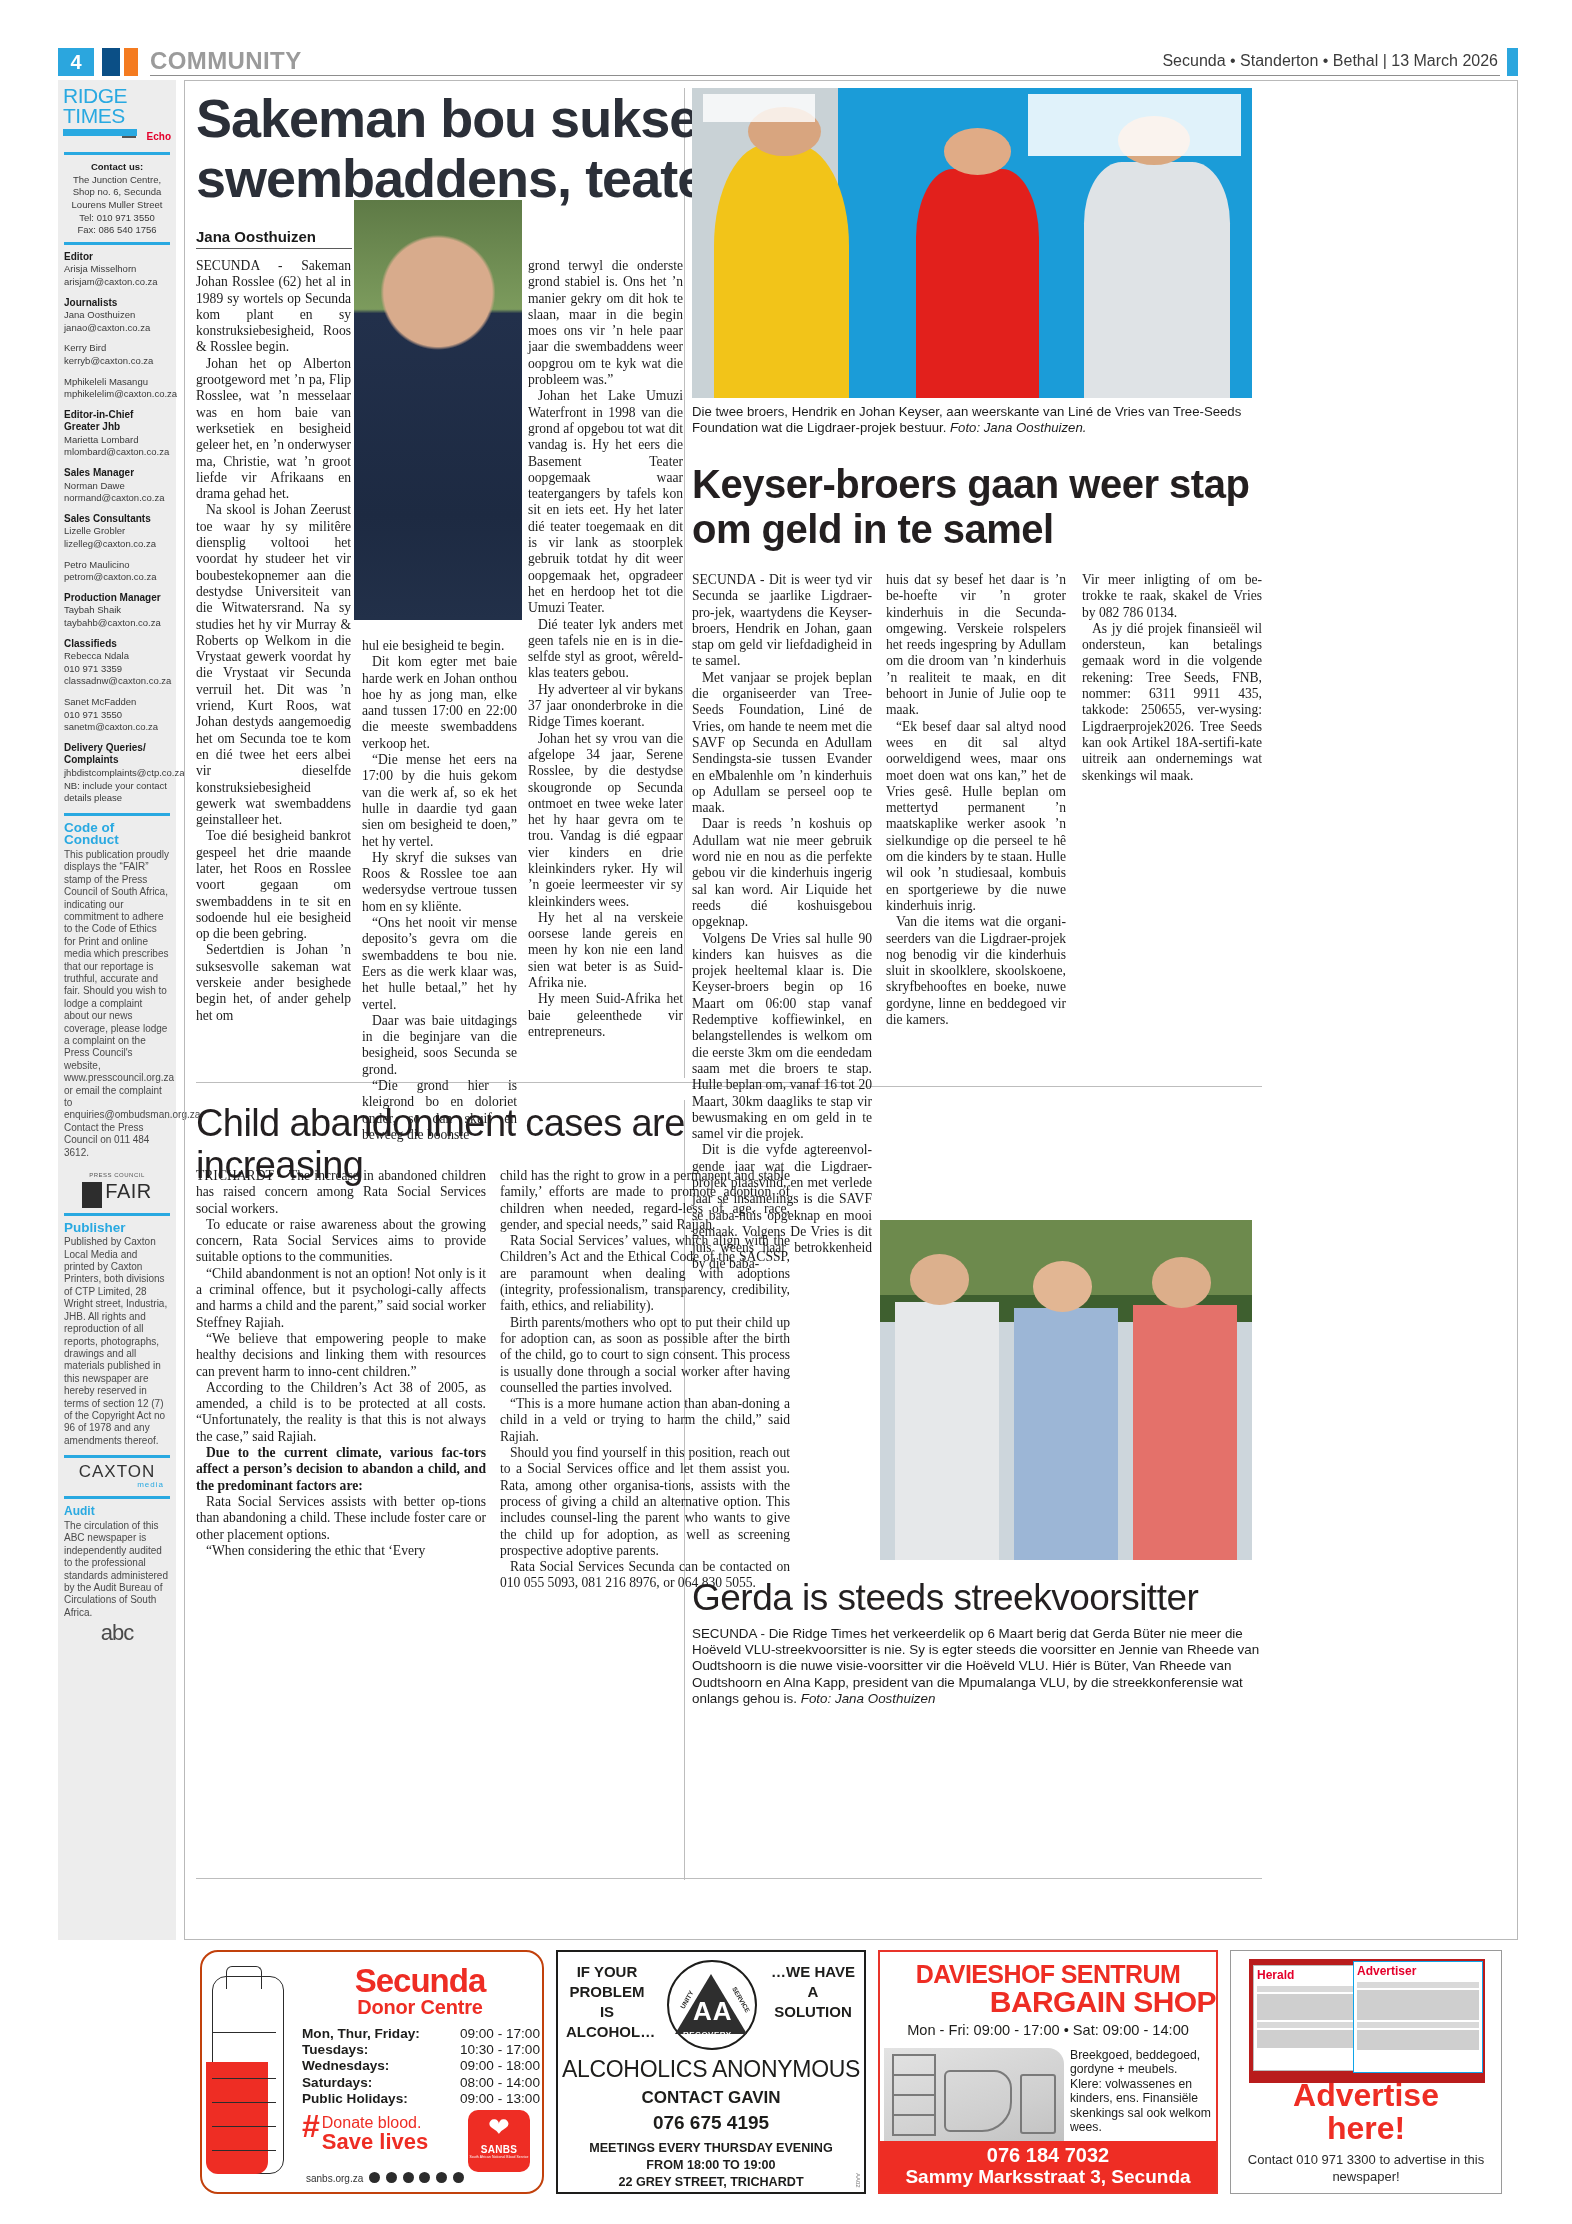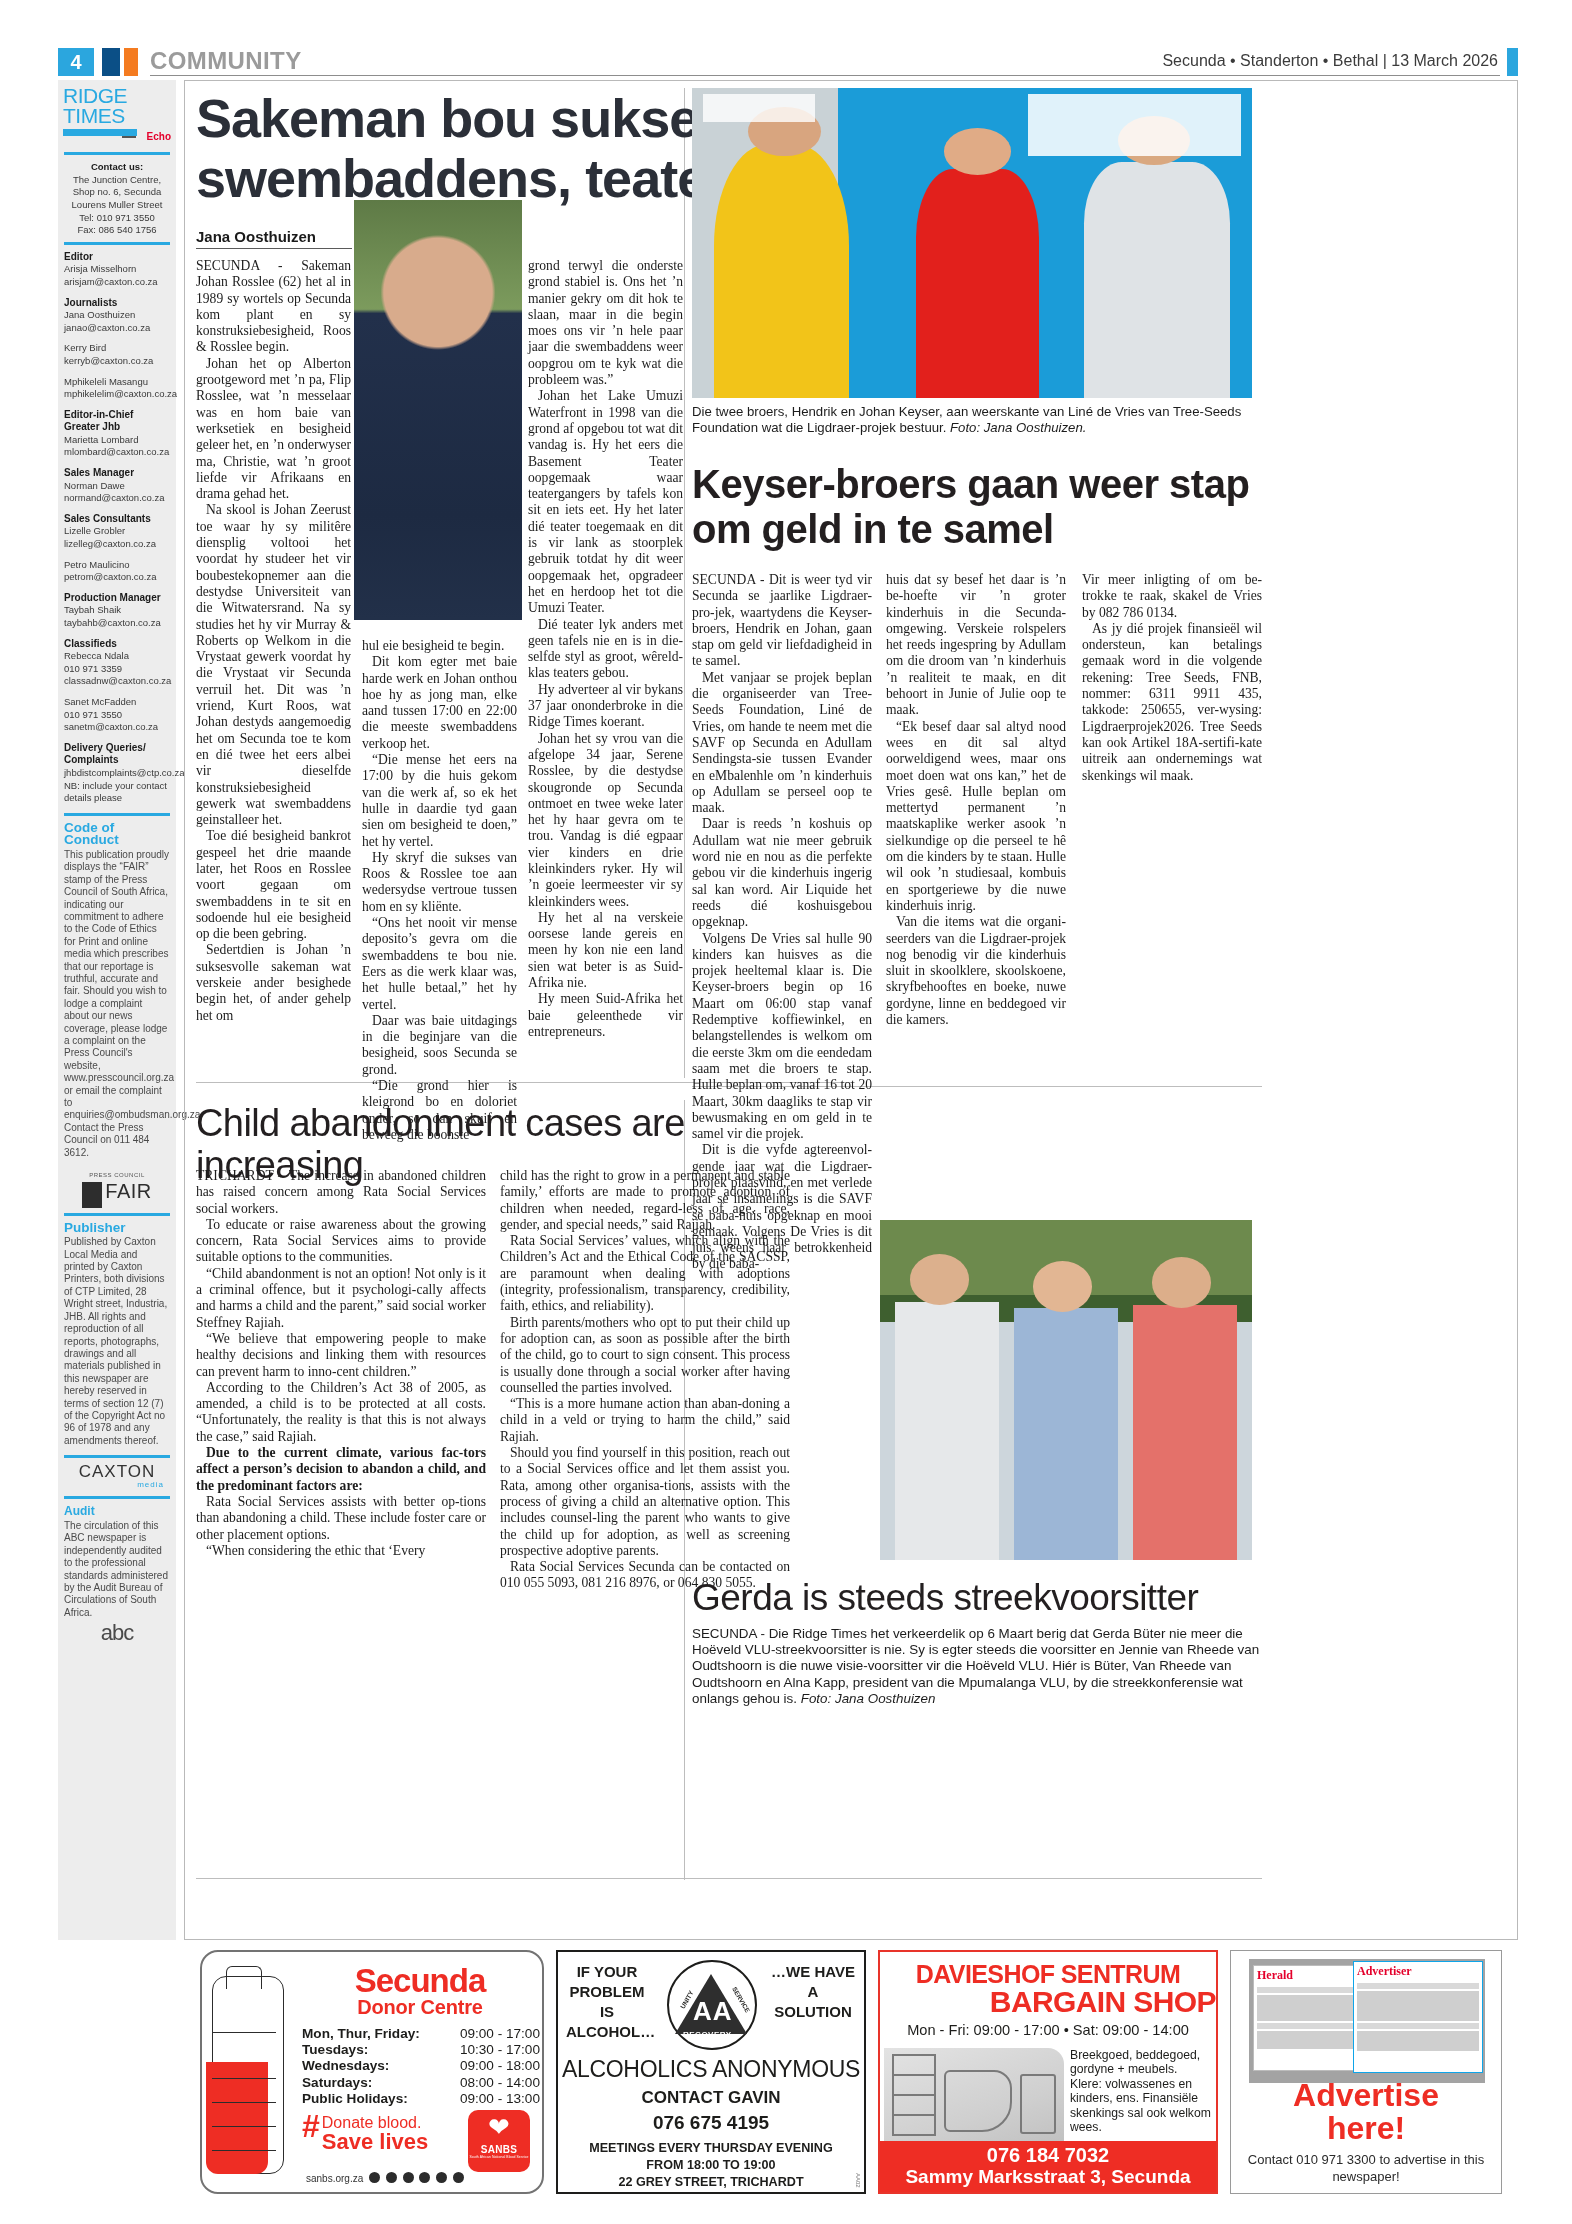--- a/index.html
+++ b/index.html
@@ -102,21 +102,21 @@
   .hl-gerda{position:absolute;left:692px;top:1578px;width:575px;
     font-size:37px;line-height:40px;color:#231f20;letter-spacing:-0.5px;}
   #gerdatxt{left:692px;top:1626px;width:570px;font-family:"Liberation Sans",sans-serif;
     font-size:13.4px;line-height:16.2px;color:#1c1c1c;}
 
   
   .adstrip{position:absolute;left:184px;top:1950px;width:1334px;height:248px;}
   .ad{position:absolute;box-sizing:border-box;background:#fff;}
 
   
-  #adSanbs{left:16px;top:0;width:344px;height:244px;border:2px solid #737373;border-radius:18px;overflow:hidden;}
+  #adSanbs{left:16px;top:0;width:344px;height:244px;border:2px solid #c2410c;border-radius:18px;overflow:hidden;}
   .sanbs-bagwrap{position:absolute;left:4px;top:14px;width:92px;height:218px;}
   .bag-outline{position:absolute;left:6px;top:10px;width:70px;height:196px;border:1.6px solid #2c2c2c;border-radius:14px;}
   .bag-fill{position:absolute;left:0px;top:96px;width:62px;height:112px;background:#ee2d24;border-radius:0 0 12px 12px;}
   .bag-top{position:absolute;left:20px;top:0px;width:34px;height:22px;border:1.6px solid #2c2c2c;border-radius:6px 6px 0 0;border-bottom:none;}
   .bag-line{position:absolute;height:1.4px;background:#2c2c2c;}
   .sanbs-title{position:absolute;left:96px;top:12px;width:244px;text-align:center;}
   .sanbs-title .s1{font-size:33px;font-weight:bold;color:#ee2d24;letter-spacing:-1px;line-height:33px;}
   .sanbs-title .s2{font-size:20px;font-weight:bold;color:#ee2d24;letter-spacing:-0.2px;line-height:21px;}
   .sanbs-hours{position:absolute;left:100px;top:74px;width:238px;font-size:13.6px;line-height:16.2px;color:#1d1d1b;}
   .sanbs-hours .row{display:flex;justify-content:space-between;gap:8px;}
@@ -159,21 +159,21 @@
   .dav-shelf{position:absolute;left:8px;top:6px;width:40px;height:78px;border:2px solid #7a7a7a;}
   .dav-shelf i{position:absolute;left:0;width:100%;height:1.6px;background:#7a7a7a;}
   .dav-tbl{position:absolute;left:136px;top:26px;width:32px;height:56px;border:2px solid #7a7a7a;border-radius:3px;}
   .dav-desc{position:absolute;left:190px;top:96px;width:142px;font-size:12.2px;line-height:14.4px;color:#1d1d1b;}
   .dav-foot{position:absolute;left:0;bottom:0;width:100%;background:#ee2d24;color:#fff;text-align:center;padding:3px 0 5px 0;}
   .dav-foot .p1{font-size:20px;font-weight:bold;line-height:22px;}
   .dav-foot .p2{font-size:19px;font-weight:bold;line-height:21px;}
 
   
   #adHere{left:1046px;top:0;width:272px;height:244px;border:1px solid #9a9a9a;}
-  .ah-img{position:absolute;left:18px;top:8px;width:236px;height:124px;background:#a3a3a3;overflow:hidden;font-family:Liberation Serif, serif;}
+  .ah-img{position:absolute;left:18px;top:8px;width:236px;height:124px;background:#b91c1c;overflow:hidden;}
   .ah-p1{position:absolute;left:4px;top:6px;width:112px;height:104px;background:#fff;border:1px solid #bcbcbc;}
   .ah-p2{position:absolute;left:104px;top:2px;width:128px;height:110px;background:#fff;border:1px solid #0ea5e9;}
   .ah-mast{font-size:12px;font-weight:bold;color:#e4002b;padding:2px 3px;}
   .ah-band{height:6px;background:#d9d9d9;margin:2px 3px;}
   .ah-blk{background:#cfcfcf;margin:2px 3px;height:26px;}
   .ah-txt{position:absolute;left:0;top:128px;width:100%;text-align:center;}
   .ah-txt .a1{font-size:32px;font-weight:bold;color:#ee2d24;line-height:33px;}
   .ah-txt .a2{font-size:13px;line-height:17px;color:#2b2b2b;margin-top:6px;}
 
   .v-sep{position:absolute;background:#bdbdbd;width:1px;}

